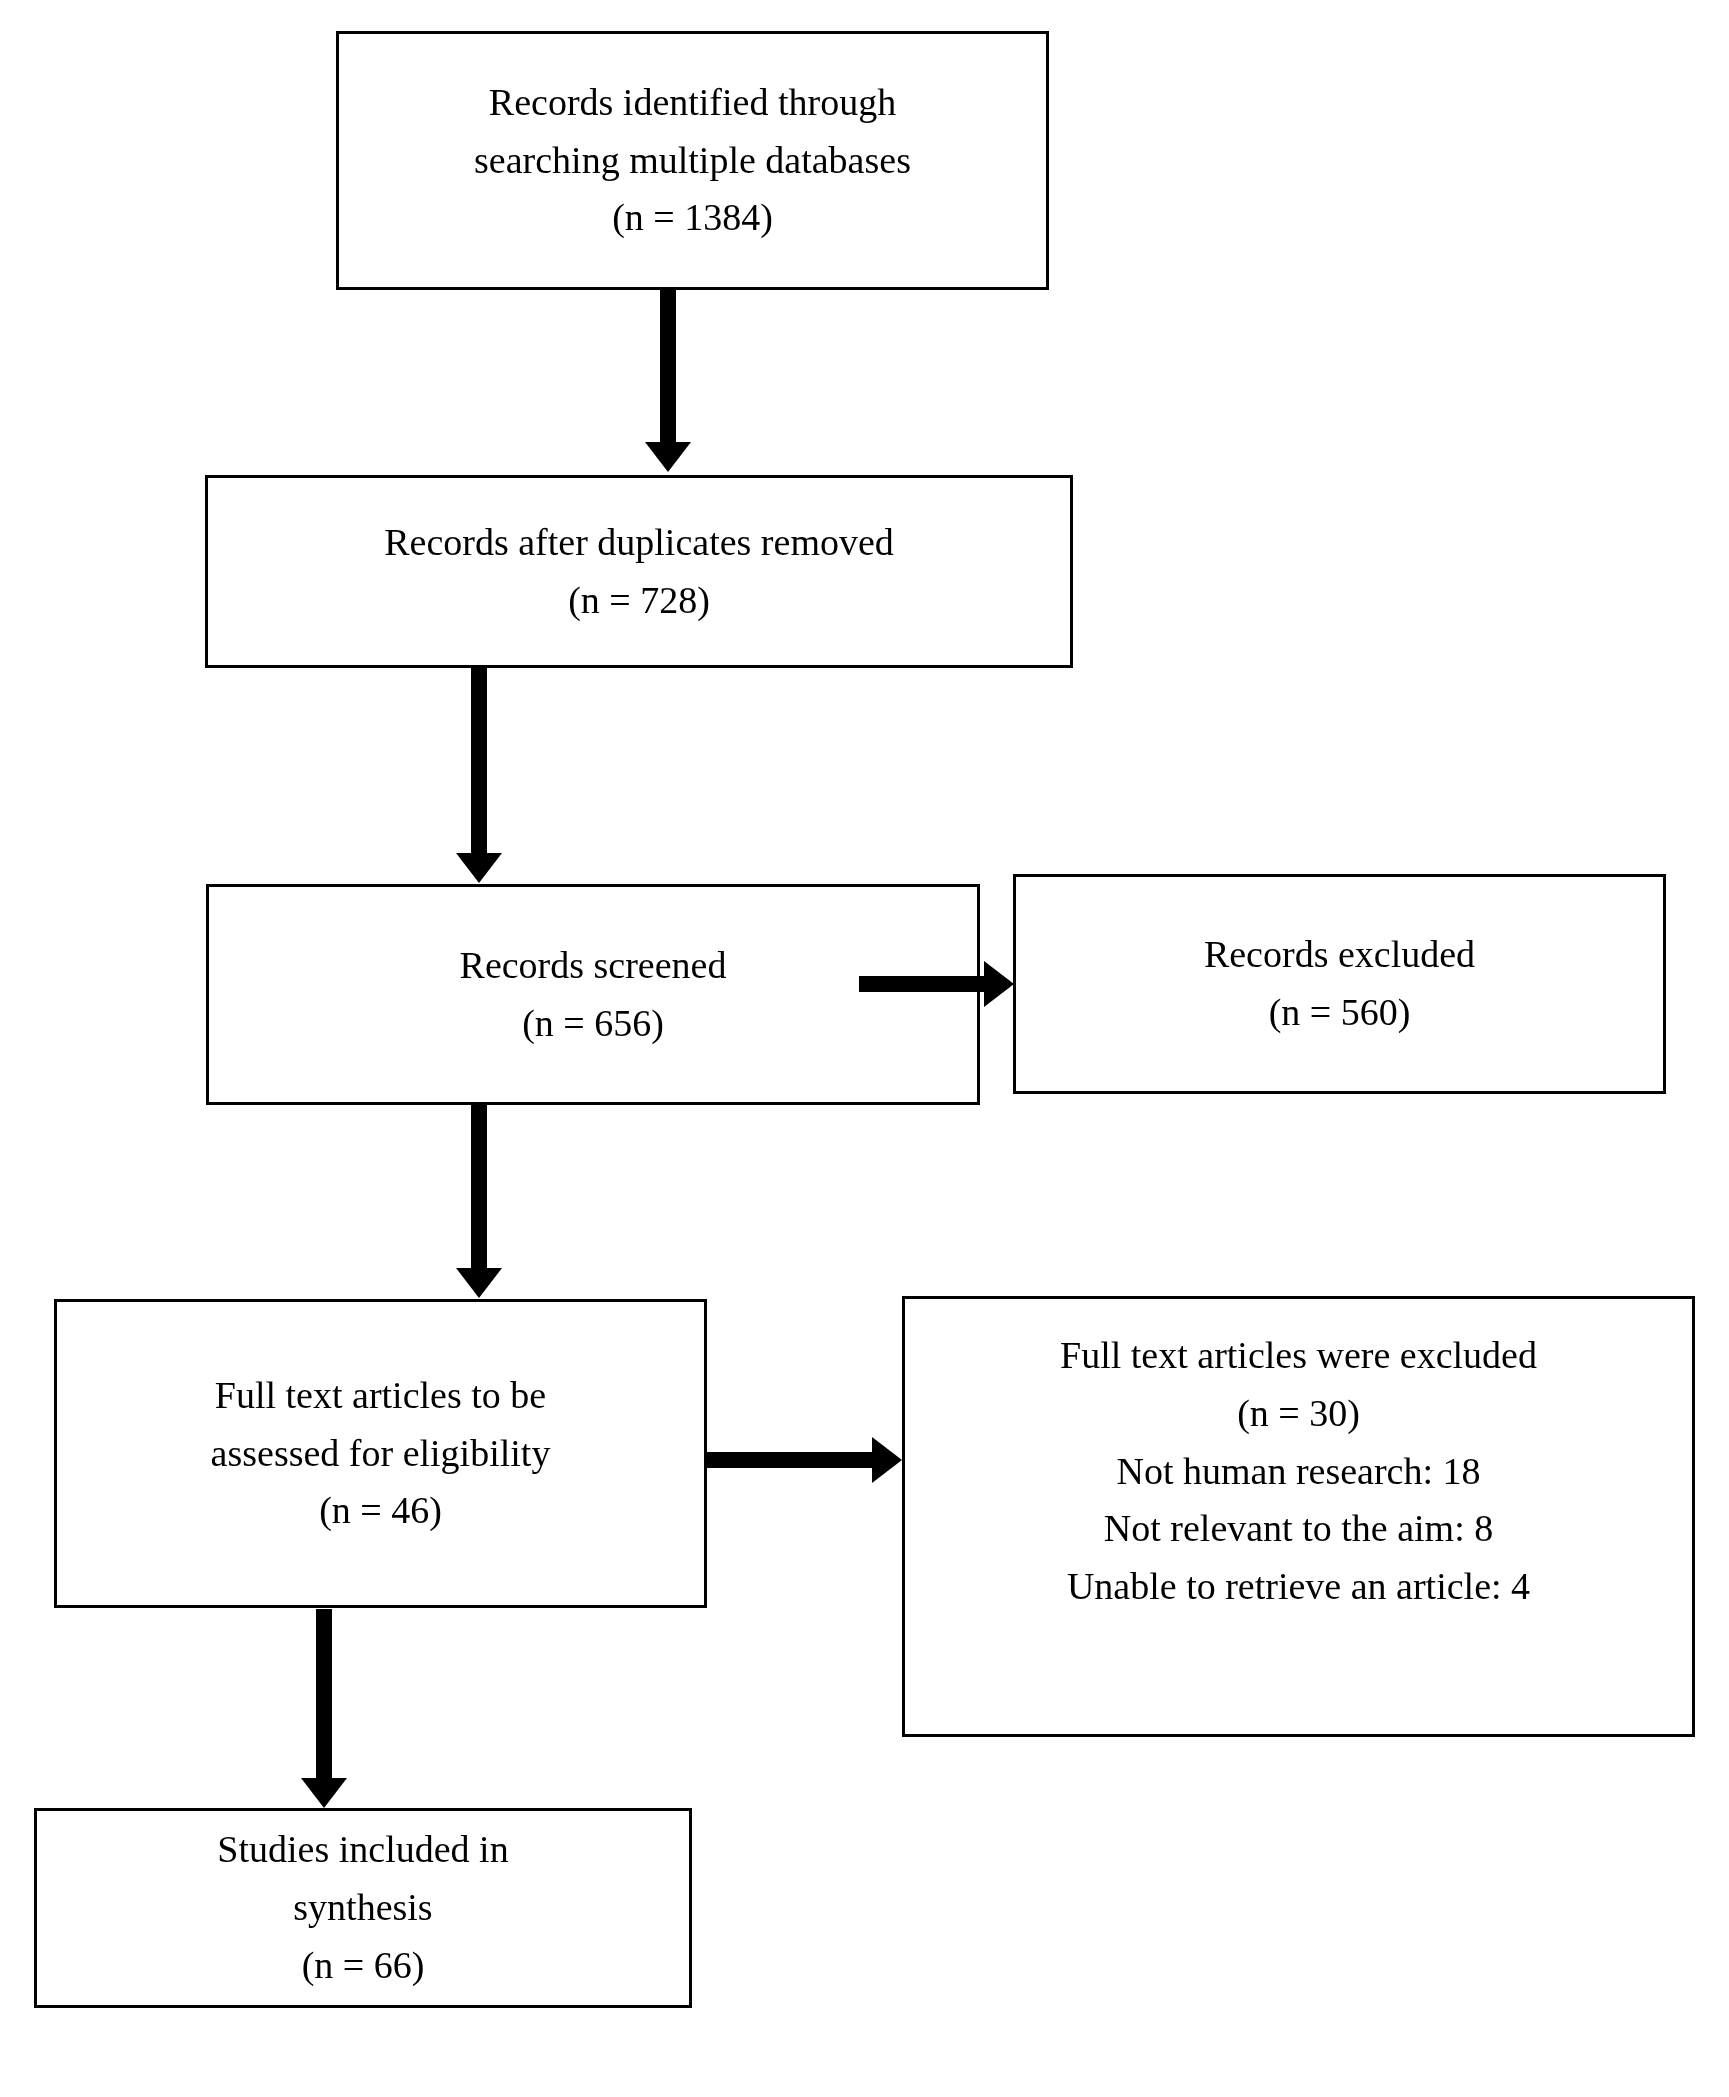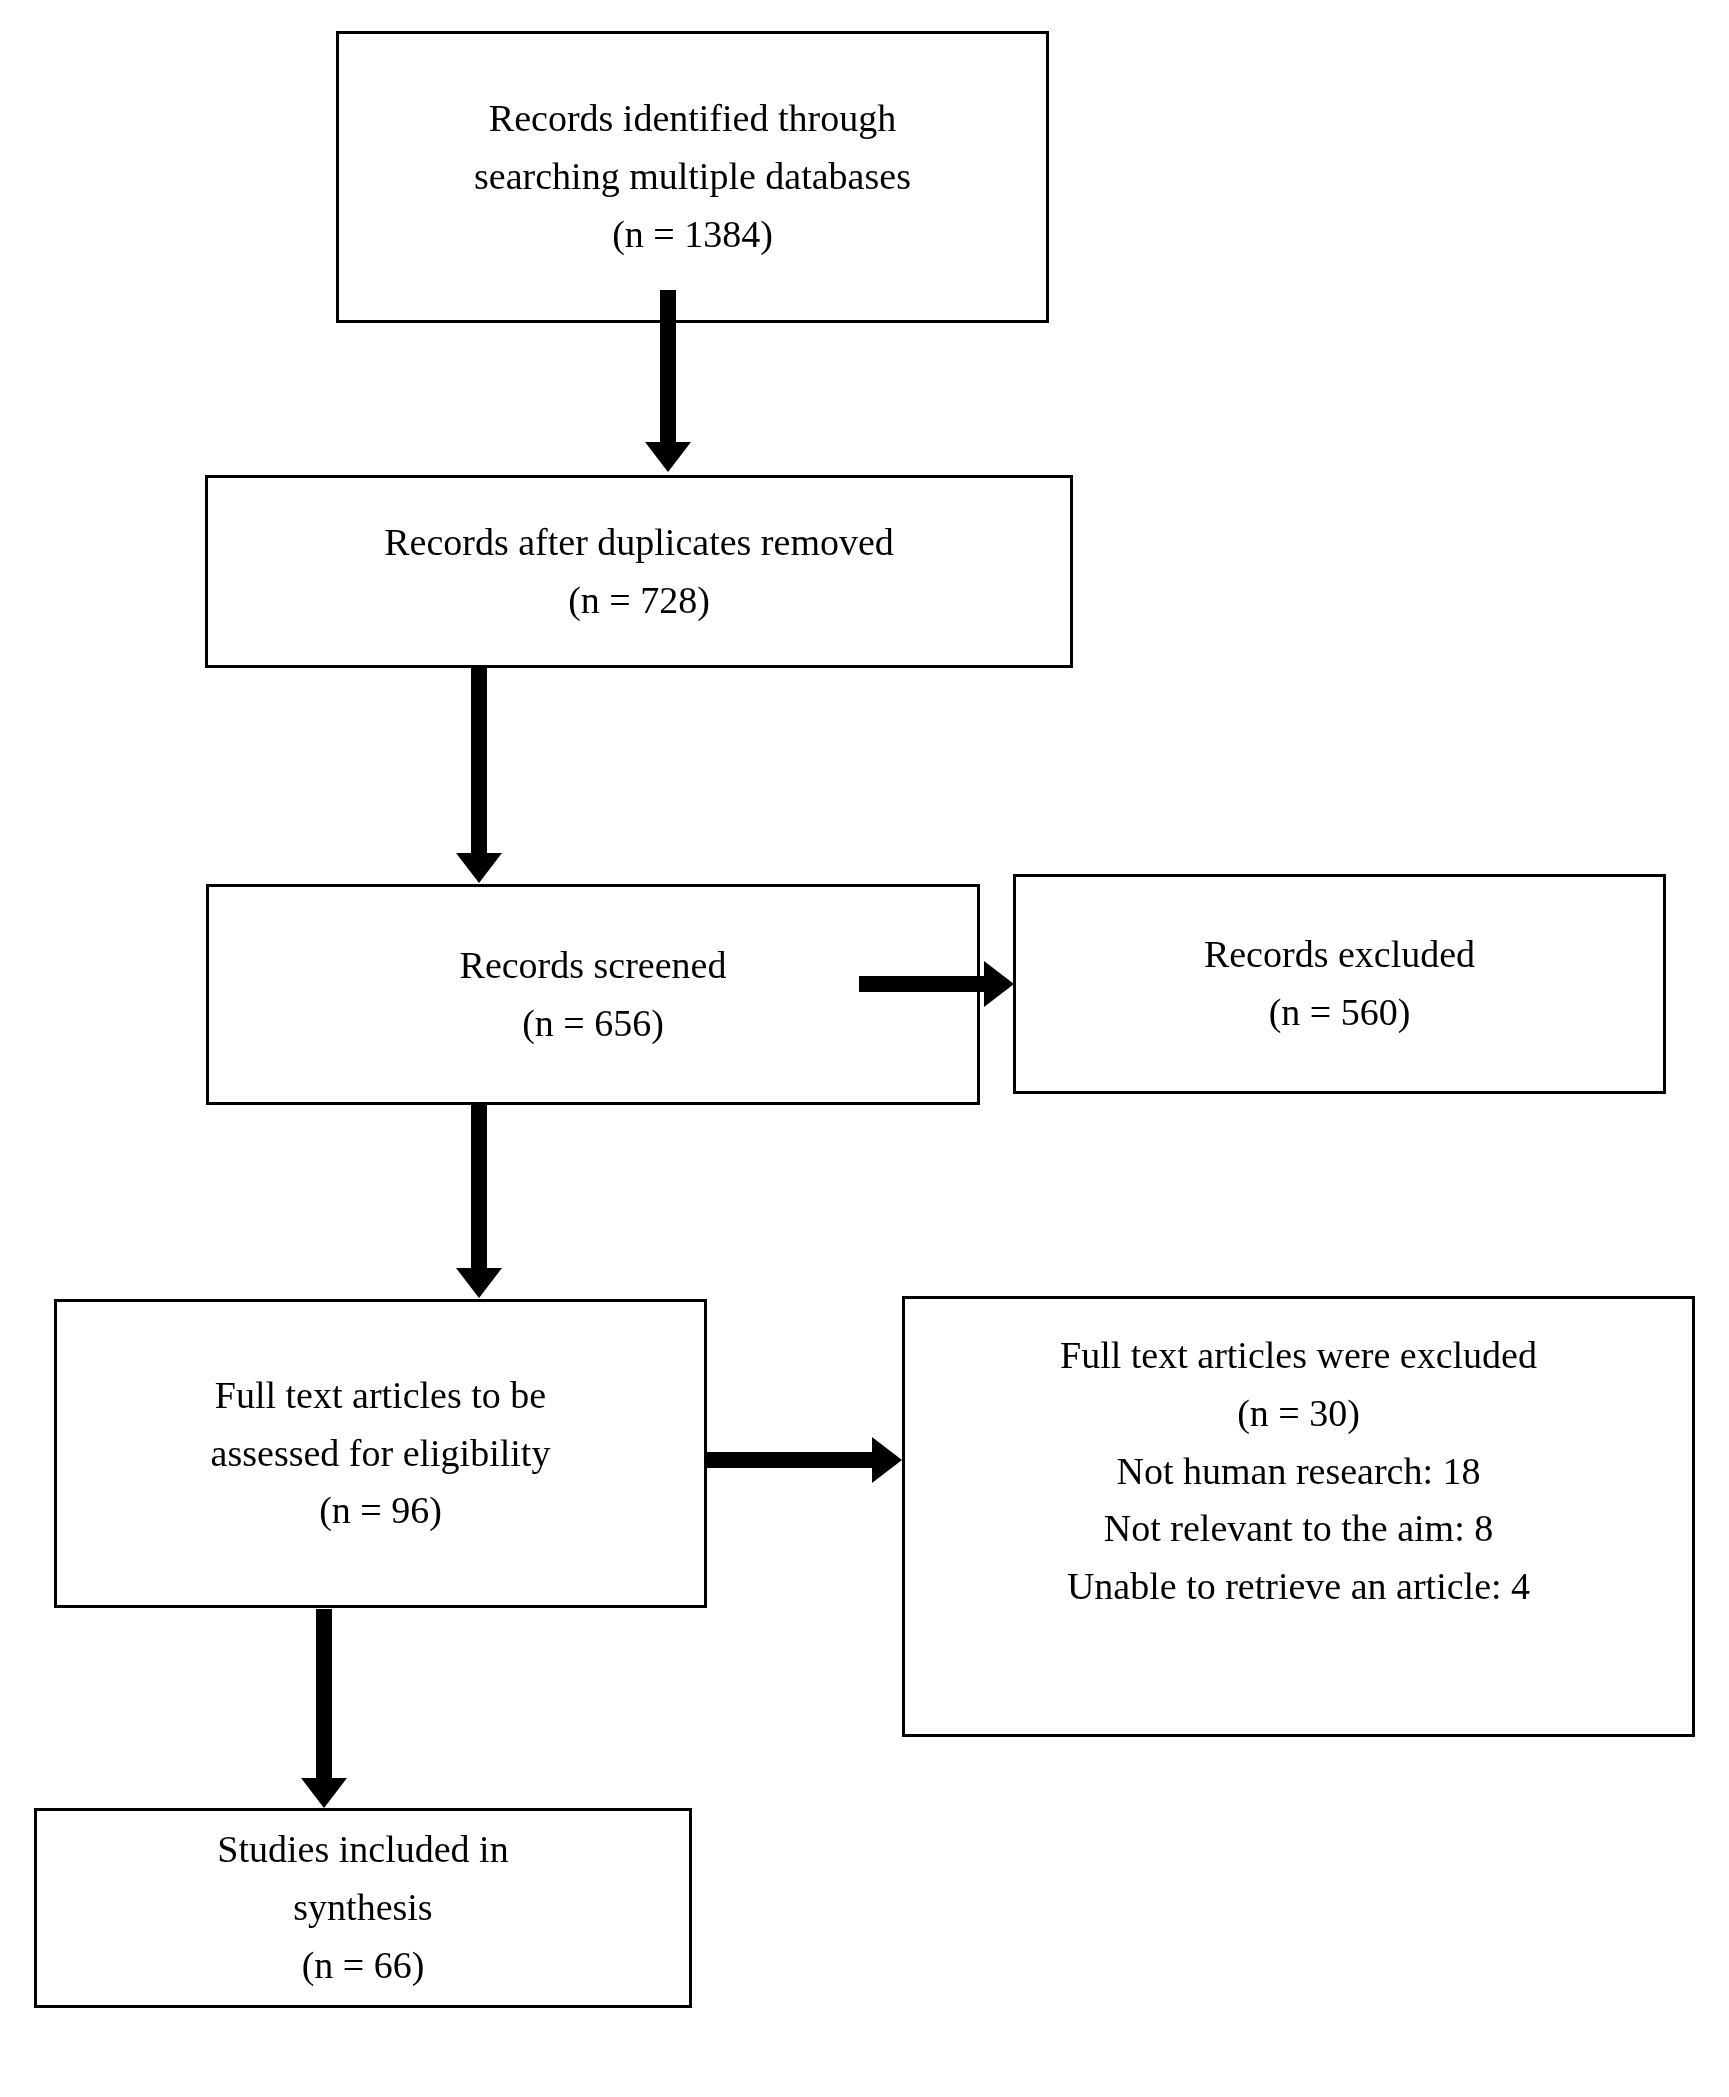--- a/index.html
+++ b/index.html
@@ -30,21 +30,21 @@
     font-size: 38px;
     line-height: 1.52;
     padding: 6.2px 13.6px;
   }
   .node .line {
     display: block;
     white-space: nowrap;
   }
 
   
-  #node-identified   { left: 336px;  top: 31px;   width: 713px; height: 292px; }
+  #node-identified   { left: 336px;  top: 31px;   width: 713px; height: 259px; }
   #node-duplicates   { left: 205px;  top: 475px;  width: 868px; height: 193px; }
   #node-screened     { left: 206px;  top: 884px; width: 774px; height: 221px; }
   #node-excluded     { left: 1013px; top: 874px; width: 653px; height: 220px; }
   #node-fulltext     { left: 54px;   top: 1299px; width: 653px; height: 309px; }
   #node-ftexcluded   { left: 902px; top: 1296px; width: 793px; height: 441px;
                        justify-content: flex-start; padding-top: 28px; }
   #node-included     { left: 34px;   top: 1808px; width: 658px; height: 200px; }
 
   
   .arrow-v {
@@ -120,21 +120,21 @@
   <div class="node" id="node-excluded">
     <span class="line">Records excluded</span>
     <span class="line">(n = 560)</span>
   </div>
 
   <div class="arrow-v" id="arrow-3"></div>
 
   <div class="node" id="node-fulltext">
     <span class="line">Full text articles to be</span>
     <span class="line">assessed for eligibility</span>
-    <span class="line">(n = 96)</span>
+    <span class="line">(n = 46)</span>
   </div>
 
   <div class="arrow-h" id="arrow-6"></div>
 
   <div class="node" id="node-ftexcluded">
     <span class="line">Full text articles were excluded</span>
     <span class="line">(n = 30)</span>
     <span class="line">Not human research: 18</span>
     <span class="line">Not relevant to the aim: 8</span>
     <span class="line">Unable to retrieve an article: 4</span>

